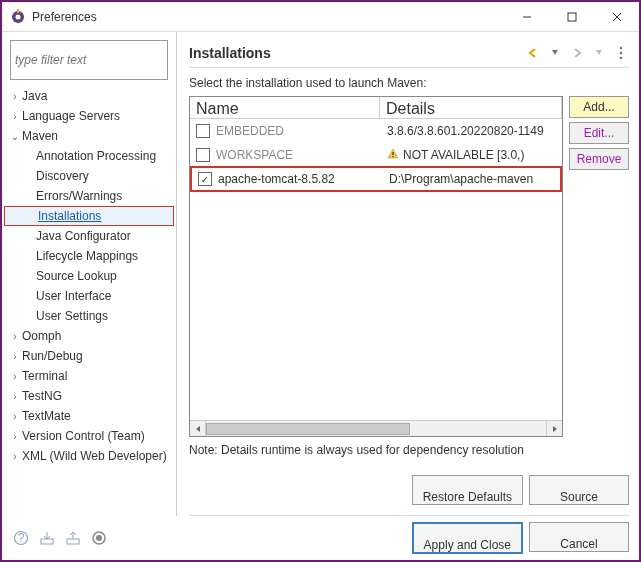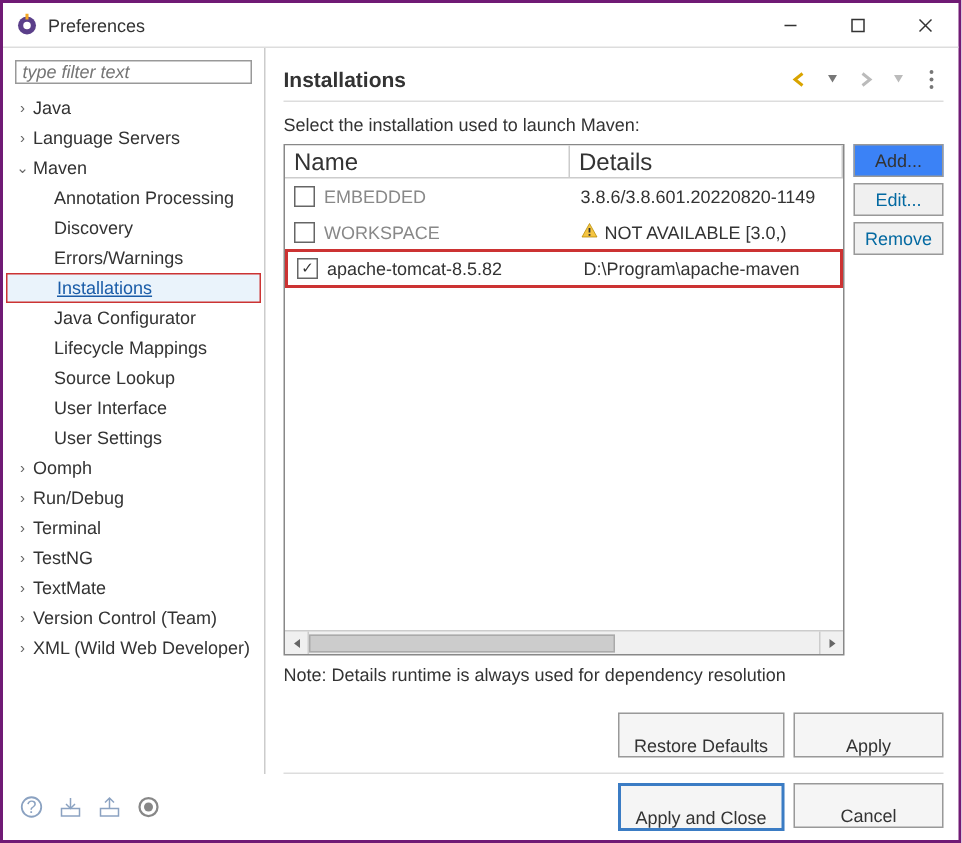--- a/index.html
+++ b/index.html
@@ -7,21 +7,21 @@
 .window { width: 641px; height: 562px; border: 2px solid #701a75; background: #fff; position: relative; display: flex; flex-direction: column; }
 .titlebar { height: 30px; display: flex; align-items: center; padding: 0 0 0 8px; border-bottom: 1px solid #ddd; }
 .titlebar .logo { width: 16px; height: 16px; margin-right: 6px; }
 .titlebar .title { flex: 1; font-size: 12px; }
 .titlebar .winbtns { display: flex; height: 100%; }
 .titlebar .winbtn { width: 45px; height: 100%; display: flex; align-items: center; justify-content: center; cursor: default; }
 .titlebar .winbtn svg { stroke: #333; fill: none; }
 .body { flex: 1; display: flex; min-height: 0; }
 .sidebar { width: 175px; border-right: 1px solid #ccc; display: flex; flex-direction: column; position: relative; }
 .sidebar .filter { margin: 8px 8px 6px 8px; }
-.sidebar .filter input { width: 100%; height: 16px; padding: 2px 4px; border: 1px solid #999; font-size: 12px; font-style: italic; color: #888; }
+.sidebar .filter input { width: 100%; height: 40px; padding: 2px 4px; border: 1px solid #999; font-size: 12px; font-style: italic; color: #888; }
 .sidebar .tree { flex: 1; overflow-y: auto; overflow-x: hidden; padding-bottom: 4px; }
 .tree-row { display: flex; align-items: center; height: 20px; padding-left: 6px; white-space: nowrap; cursor: default; }
 .tree-row .tw { width: 14px; text-align: center; color: #666; font-size: 10px; user-select: none; }
 .tree-row.child { padding-left: 34px; }
 .tree-row.sel { border: 1px solid #c33; padding-left: 33px; margin: 0 2px; background: #eaf3fb; }
 .tree-row.sel .label { text-decoration: underline; color: #1a5ca8; }
 .main { flex: 1; display: flex; flex-direction: column; padding: 6px 10px 0 12px; min-width: 0; }
 .main-header { display: flex; align-items: center; height: 30px; border-bottom: 1px solid #ddd; margin-bottom: 8px; }
 .main-header h1 { font-size: 14px; font-weight: 600; flex: 1; }
 .nav-icons { display: flex; gap: 6px; align-items: center; }
@@ -40,22 +40,22 @@
 .tr .cell.name { width: 165px; overflow: hidden; text-overflow: ellipsis; white-space: nowrap; }
 .tr .cell.details { flex: 1; overflow: hidden; text-overflow: ellipsis; white-space: nowrap; display: flex; align-items: center; gap: 4px; }
 .tr.hl { border: 2px solid #c33; height: 26px; margin: -1px 0; }
 .warn { width: 12px; height: 12px; }
 .scrollbar-h { height: 16px; border-top: 1px solid #ccc; background: #f0f0f0; display: flex; }
 .scrollbar-h .sbtn { width: 16px; border-right: 1px solid #ccc; display: flex; align-items: center; justify-content: center; }
 .scrollbar-h .sbtn.r { border-right: none; border-left: 1px solid #ccc; }
 .scrollbar-h .track { flex: 1; position: relative; }
 .scrollbar-h .thumb { position: absolute; left: 0; top: 2px; height: 12px; width: 60%; background: #ccc; border: 1px solid #aaa; }
 .side-btns { display: flex; flex-direction: column; gap: 4px; width: 60px; }
-.side-btns button { height: 22px; border: 1px solid #999; background: #3b82f6; font-size: 12px; cursor: default; }
-.side-btns button:disabled { color: #0369a1; background: #f0f0f0; }
+.side-btns button { height: 22px; border: 1px solid #999; background: #fef9c3; font-size: 12px; cursor: default; }
+.side-btns button:disabled { color: #a21caf; background: #f0f0f0; }
 .note { font-size: 12px; margin: 6px 0 10px 0; line-height: 1.3; }
 .btn-row { display: flex; justify-content: flex-end; gap: 6px; padding: 6px 0 10px 0; border-bottom: 1px solid #ddd; }
 .btn-row button, .footer-right button { min-width: 100px; height: 24px; border: 1px solid #999; background: #f5f5f5; font-size: 12px; padding: 14px 10px; cursor: default; }
 .footer { height: 44px; display: flex; align-items: center; padding: 0 10px; }
 .footer-left { display: flex; gap: 8px; flex: 1; align-items: center; }
 .footer-left .ic { width: 18px; height: 18px; display: flex; align-items: center; justify-content: center; opacity: 0.7; }
 .footer-right { display: flex; gap: 6px; }
 .footer-right button.primary { border: 2px solid #3b7cc4; }
 .tree::-webkit-scrollbar { width: 16px; }
 .tree::-webkit-scrollbar-track { background: #f0f0f0; }
@@ -260,21 +260,21 @@
           <button>Add...</button>
           <button disabled="">Edit...</button>
           <button disabled="">Remove</button>
         </div>
       </div>
 
       <div class="note">Note: Details runtime is always used for dependency resolution</div>
 
       <div class="btn-row">
         <button>Restore Defaults</button>
-        <button>Apply</button>
+        <button>Source</button>
       </div>
     </div>
   </div>
 
   <div class="footer">
     <div class="footer-left">
       <span class="ic">
           <svg width="16" height="16">
             <circle cx="8" cy="8" r="6.5" fill="none" stroke="#5b7ca8" stroke-width="1.2"></circle>
             <text x="8" y="12" text-anchor="middle" font-size="10" fill="#5b7ca8">?</text>

